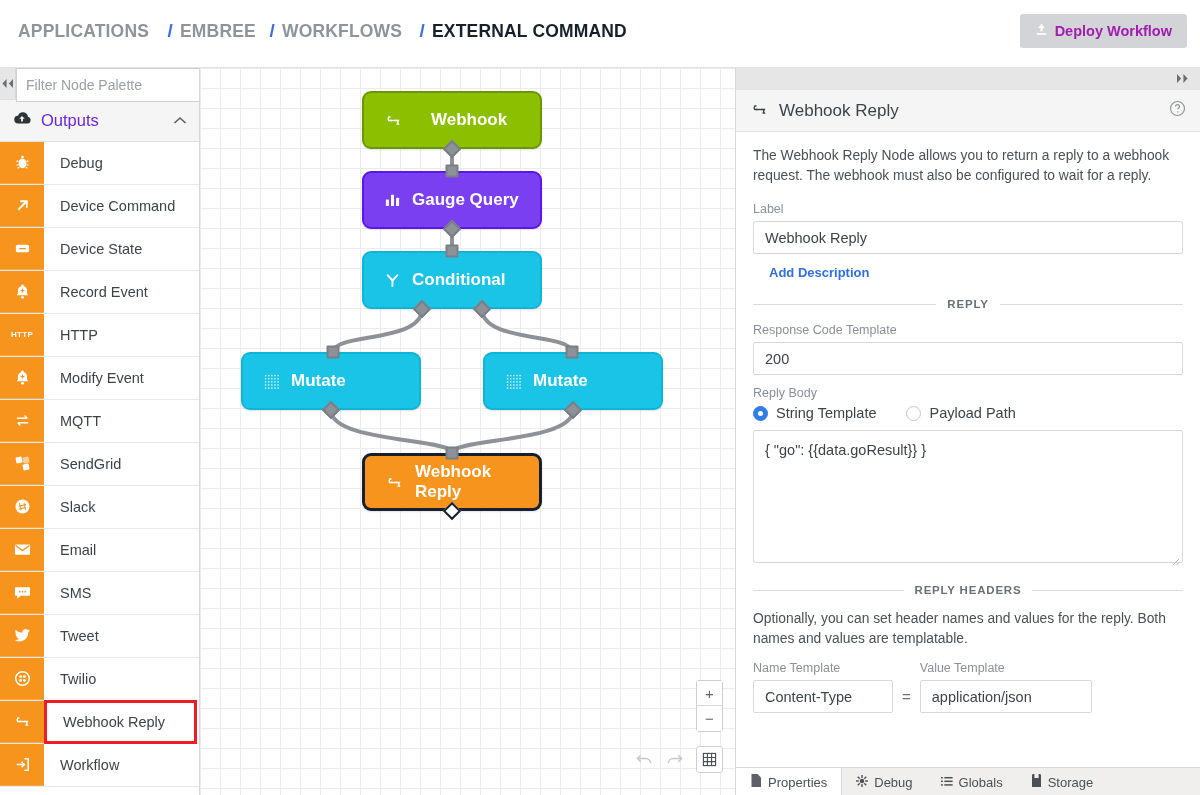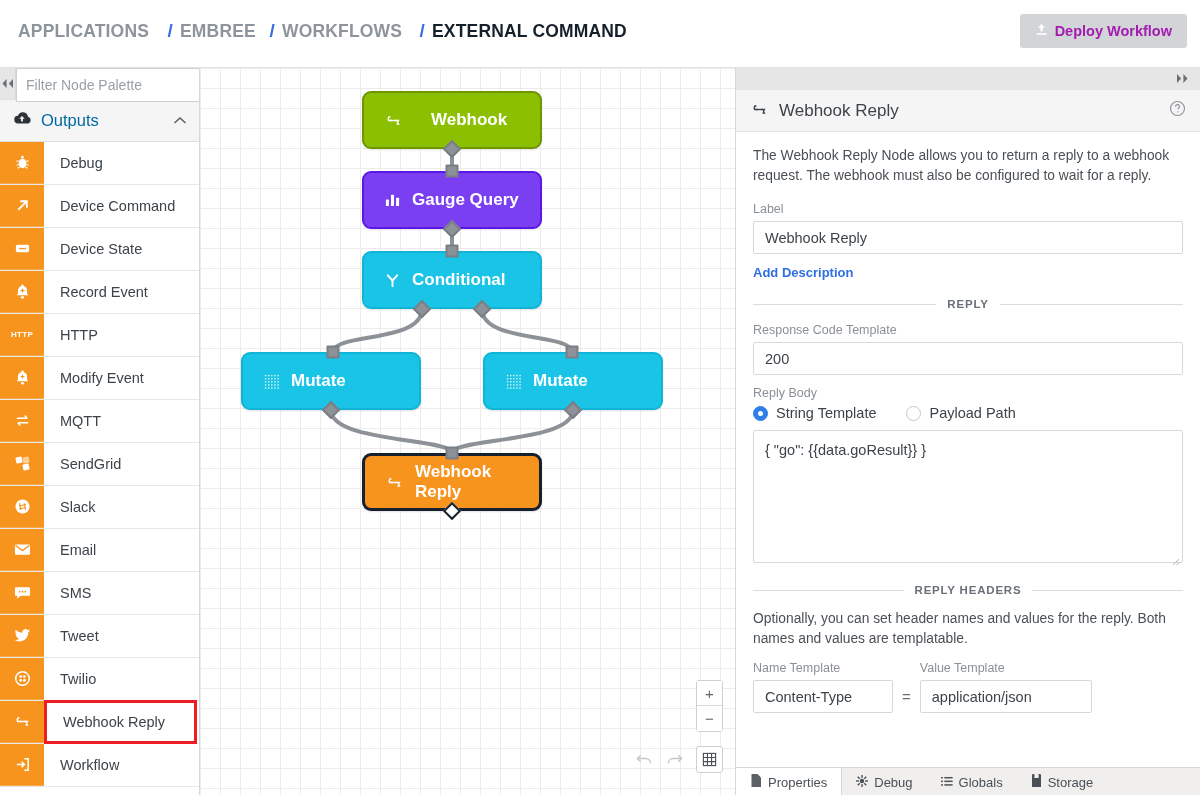--- a/index.html
+++ b/index.html
@@ -51,21 +51,21 @@
     flex:1; border:1px solid #d0d0d0; margin:0; height:32px;
     padding:16px 9px; font-size:14px; color:#555; outline:none;
     font-family:"Liberation Sans", sans-serif; background:#fff;
   }
   .filter-input::placeholder { color:#9aa0a6; }
 
   .section-head {
     height:42px; display:flex; align-items:center; gap:9px; padding:0 12px;
     background:#f5f5f5; border-bottom:1px solid #e0e0e0; cursor:pointer;
   }
-  .section-head .title { font-size:16.5px; color:#0369a1; font-weight:400; flex:1; }
+  .section-head .title { font-size:16.5px; color:#6d28d9; font-weight:400; flex:1; }
   .chev-up { color:#5b6168; font-size:13px; }
 
   .node-row {
     display:flex; align-items:stretch; height:43px;
     border-bottom:1px solid #e8e8e8; cursor:pointer; position:relative;
   }
   .node-ico {
     width:44px; background:#F7941E; color:#fff;
     display:flex; align-items:center; justify-content:center;
     border-bottom:1px solid #f5a94a;
@@ -152,21 +152,21 @@
 
   .rbody { padding:14px 17px 0 17px; height:664px; position:relative; }
   .desc { font-size:13.8px; line-height:1.45; color:#4a5056; margin:0 0 16px 0; }
   .fld-label { font-size:12.5px; color:#8a9097; margin-bottom:5px; }
   .txt-input {
     width:100%; height:33px; border:1px solid #d8d8d8; border-radius:2px;
     padding:0 11px; font-size:14.5px; color:#3c4349; outline:none;
     font-family:"Liberation Sans", sans-serif; background:#fff;
   }
   .link-btn {
-    display:inline-block; margin:11px 0 0 0;
+    display:inline-block; margin:11px 0 0 16px;
     color:#2f6fe4; font-size:13px; font-weight:700; cursor:pointer;
   }
   .divider {
     display:flex; align-items:center; gap:11px; margin:17px 0 13px 0;
     color:#6a7079; font-size:11.5px; font-weight:700; letter-spacing:.8px;
   }
   .divider::before, .divider::after {
     content:""; flex:1; height:1px; background:#dcdcdc;
   }
   .radio-row { display:flex; align-items:center; gap:30px; margin:5px 0 9px 0; }

